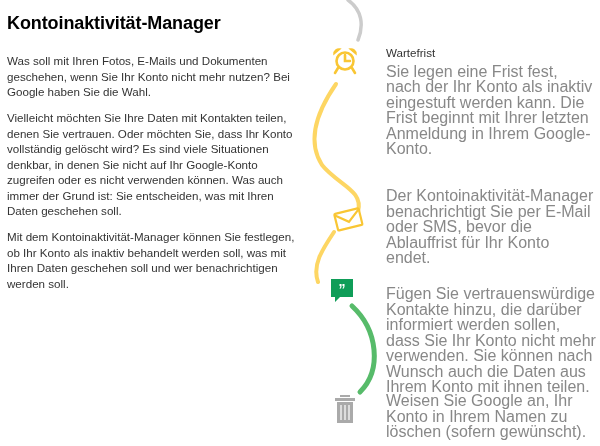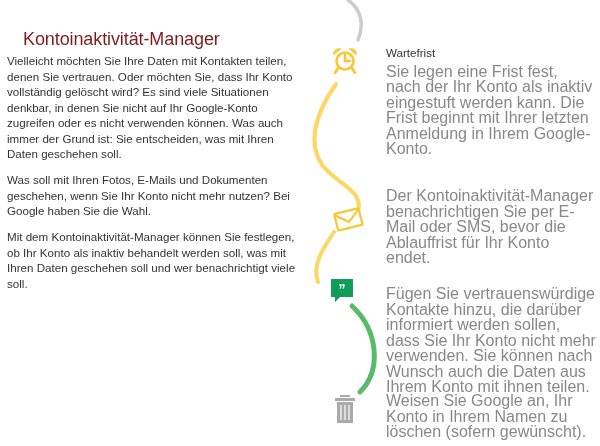--- a/index.html
+++ b/index.html
@@ -1,36 +1,36 @@
 <!DOCTYPE html>
 <html><head>
   <meta charset="utf-8">
   <style>
     html, body { margin: 0; padding: 0; background: #ffffff; }
     body { width: 600px; height: 446px; position: relative; overflow: hidden;
            font-family: "Liberation Sans", sans-serif; }
-    .title { position: absolute; left: 7px; top: 13px; font-size: 18px; color: #7f1d1d;
-             margin: 16px; font-weight: normal; letter-spacing: -0.1px; }
+    .title { position: absolute; left: 7px; top: 13px; font-size: 18px; color: #000000;
+             margin: 0; font-weight: bold; letter-spacing: -0.1px; }
     .intro { position: absolute; left: 7px; top: 53px; width: 300px; font-size: 11.6px;
              line-height: 15.5px; color: #333333; }
     .intro p { margin: 0 0 10.5px 0; }
     .timeline-svg { position: absolute; left: 0; top: 0; }
     .step { position: absolute; left: 386px; width: 210px; }
     .step-title { font-size: 11.6px; color: #333333; line-height: 15.5px; margin: 0; font-weight: normal; }
     .step-desc { font-size: 16px; color: #888888; line-height: 15.5px; margin: 3px 0 0 0; }
   </style>
 </head>
 <body>
 
 <h1 class="title">Kontoinaktivität-Manager</h1>
 
 <div class="intro">
+  <p>Was soll mit Ihren Fotos, E-Mails und Dokumenten geschehen, wenn Sie Ihr Konto nicht mehr nutzen? Bei Google haben Sie die Wahl.</p>
   <p>Vielleicht möchten Sie Ihre Daten mit Kontakten teilen, denen Sie vertrauen. Oder möchten Sie, dass Ihr Konto vollständig gelöscht wird? Es sind viele Situationen denkbar, in denen Sie nicht auf Ihr Google-Konto zugreifen oder es nicht verwenden können. Was auch immer der Grund ist: Sie entscheiden, was mit Ihren Daten geschehen soll.</p>
-  <p>Was soll mit Ihren Fotos, E-Mails und Dokumenten geschehen, wenn Sie Ihr Konto nicht mehr nutzen? Bei Google haben Sie die Wahl.</p>
-  <p>Mit dem Kontoinaktivität-Manager können Sie festlegen, ob Ihr Konto als inaktiv behandelt werden soll, was mit Ihren Daten geschehen soll und wer benachrichtigt viele soll.</p>
+  <p>Mit dem Kontoinaktivität-Manager können Sie festlegen, ob Ihr Konto als inaktiv behandelt werden soll, was mit Ihren Daten geschehen soll und wer benachrichtigen werden soll.</p>
 </div>
 
 <svg class="timeline-svg" width="600" height="446" viewBox="0 0 600 446" xmlns="http://www.w3.org/2000/svg">
 
   <path d="M348 0 C 362 10, 364 25, 358 40" fill="none" stroke="#cccccc" stroke-width="3.5" stroke-linecap="round"></path>
 
   <path d="M336 84 C 318 110, 306 140, 322 165 C 338 185, 364 190, 358 212" fill="none" stroke="#fdd663" stroke-width="4" stroke-linecap="round"></path>
 
   <path d="M334 232 C 322 250, 312 265, 318 282" fill="none" stroke="#fdd663" stroke-width="4" stroke-linecap="round"></path>
 
@@ -64,21 +64,21 @@
     <rect x="348" y="405" width="2" height="15" fill="#dddddd"></rect>
   </g>
 </svg>
 
 <div class="step" style="top:45px;">
   <h3 class="step-title">Wartefrist</h3>
   <p class="step-desc">Sie legen eine Frist fest, nach der Ihr Konto als inaktiv eingestuft werden kann. Die Frist beginnt mit Ihrer letzten Anmeldung in Ihrem Google-Konto.</p>
 </div>
 
 <div class="step" style="top:185px;">
-  <p class="step-desc">Der Kontoinaktivität-Manager benachrichtigen Sie per E-Mail oder SMS, bevor die Ablauffrist für Ihr Konto endet.</p>
+  <p class="step-desc">Der Kontoinaktivität-Manager benachrichtigt Sie per E-Mail oder SMS, bevor die Ablauffrist für Ihr Konto endet.</p>
 </div>
 
 <div class="step" style="top:283px;">
   <p class="step-desc">Fügen Sie vertrauenswürdige Kontakte hinzu, die darüber informiert werden sollen, dass Sie Ihr Konto nicht mehr verwenden. Sie können nach Wunsch auch die Daten aus Ihrem Konto mit ihnen teilen.</p>
 </div>
 
 <div class="step" style="top:390px;">
   <p class="step-desc">Weisen Sie Google an, Ihr Konto in Ihrem Namen zu löschen (sofern gewünscht).</p>
 </div>
 

